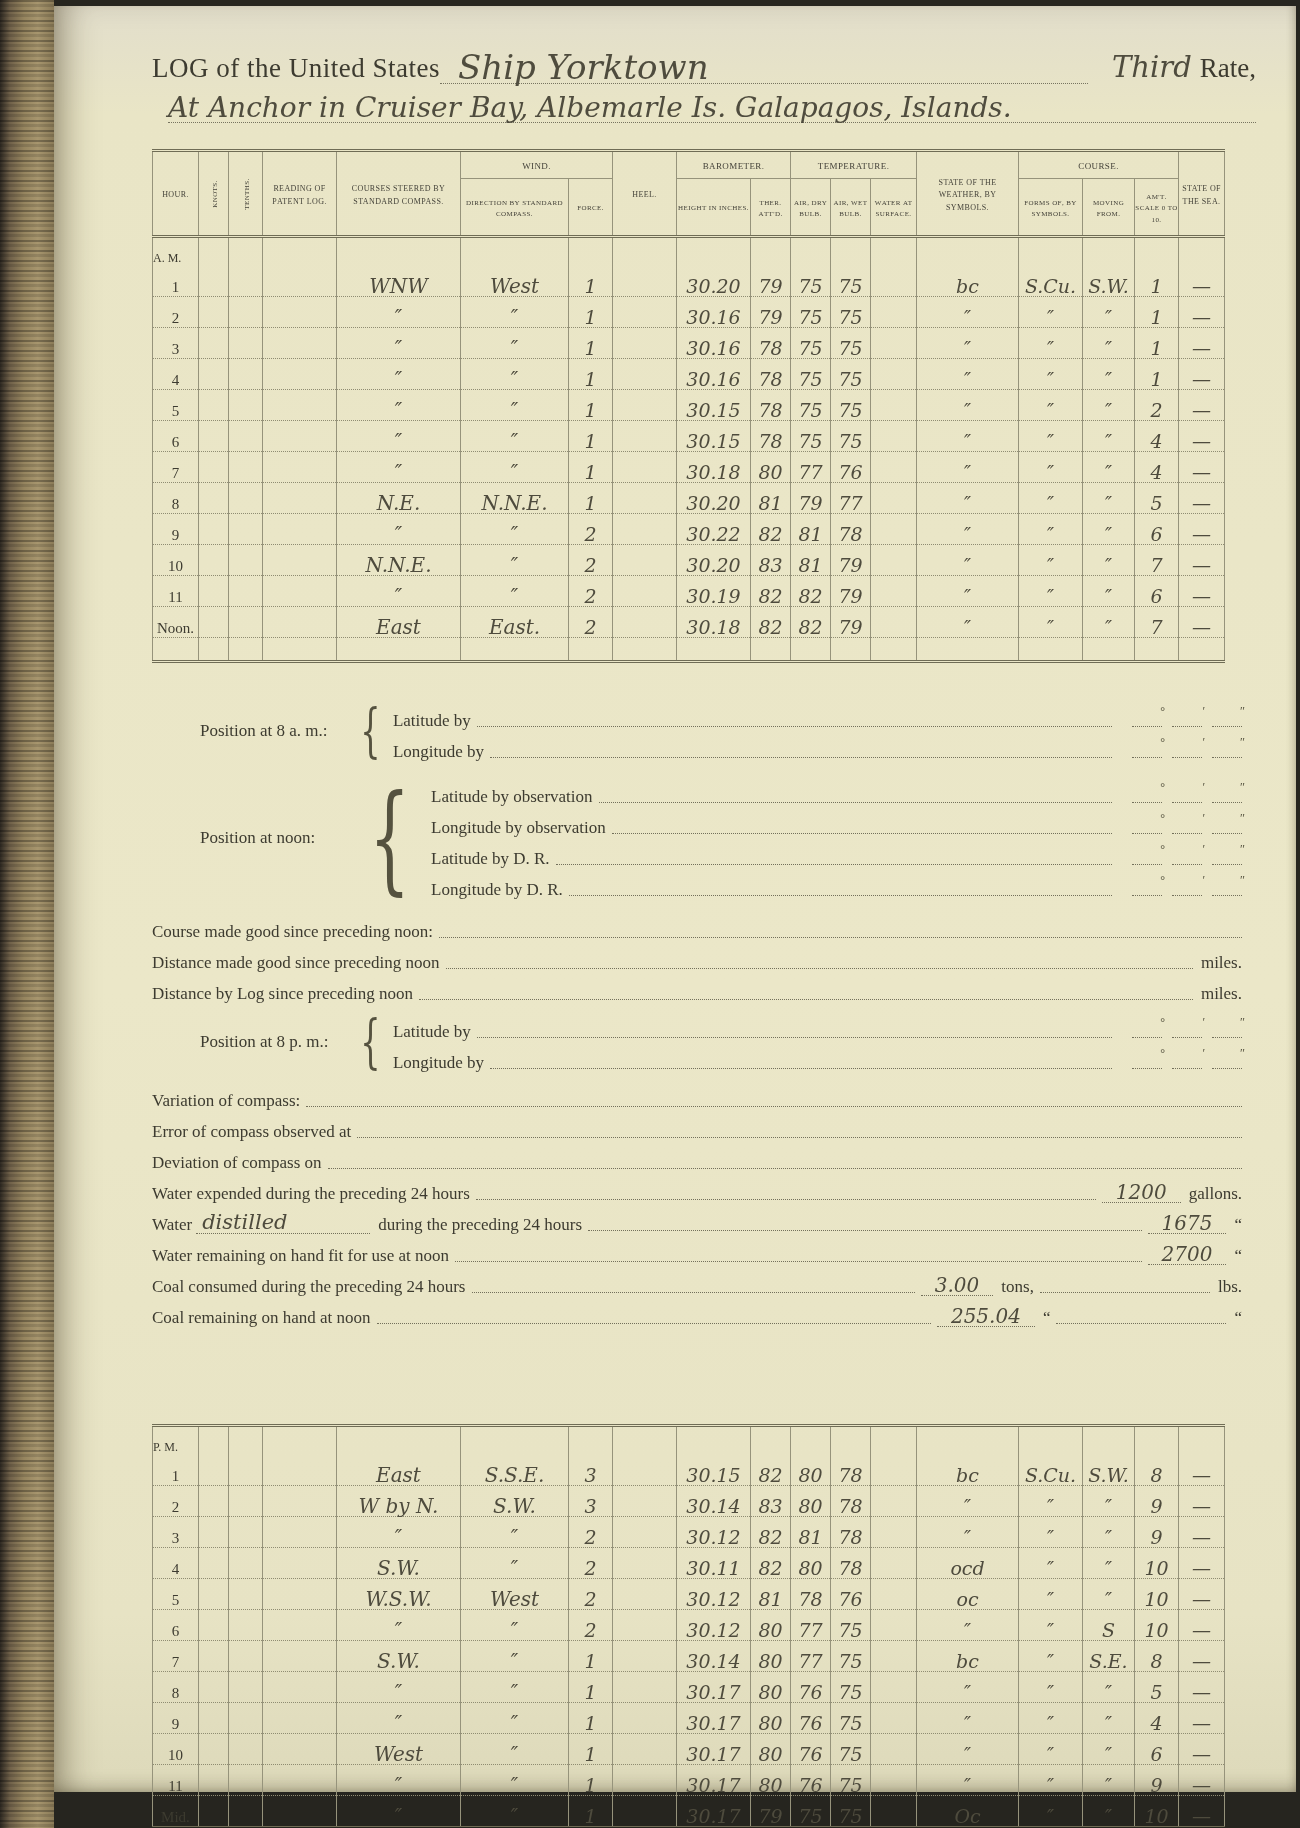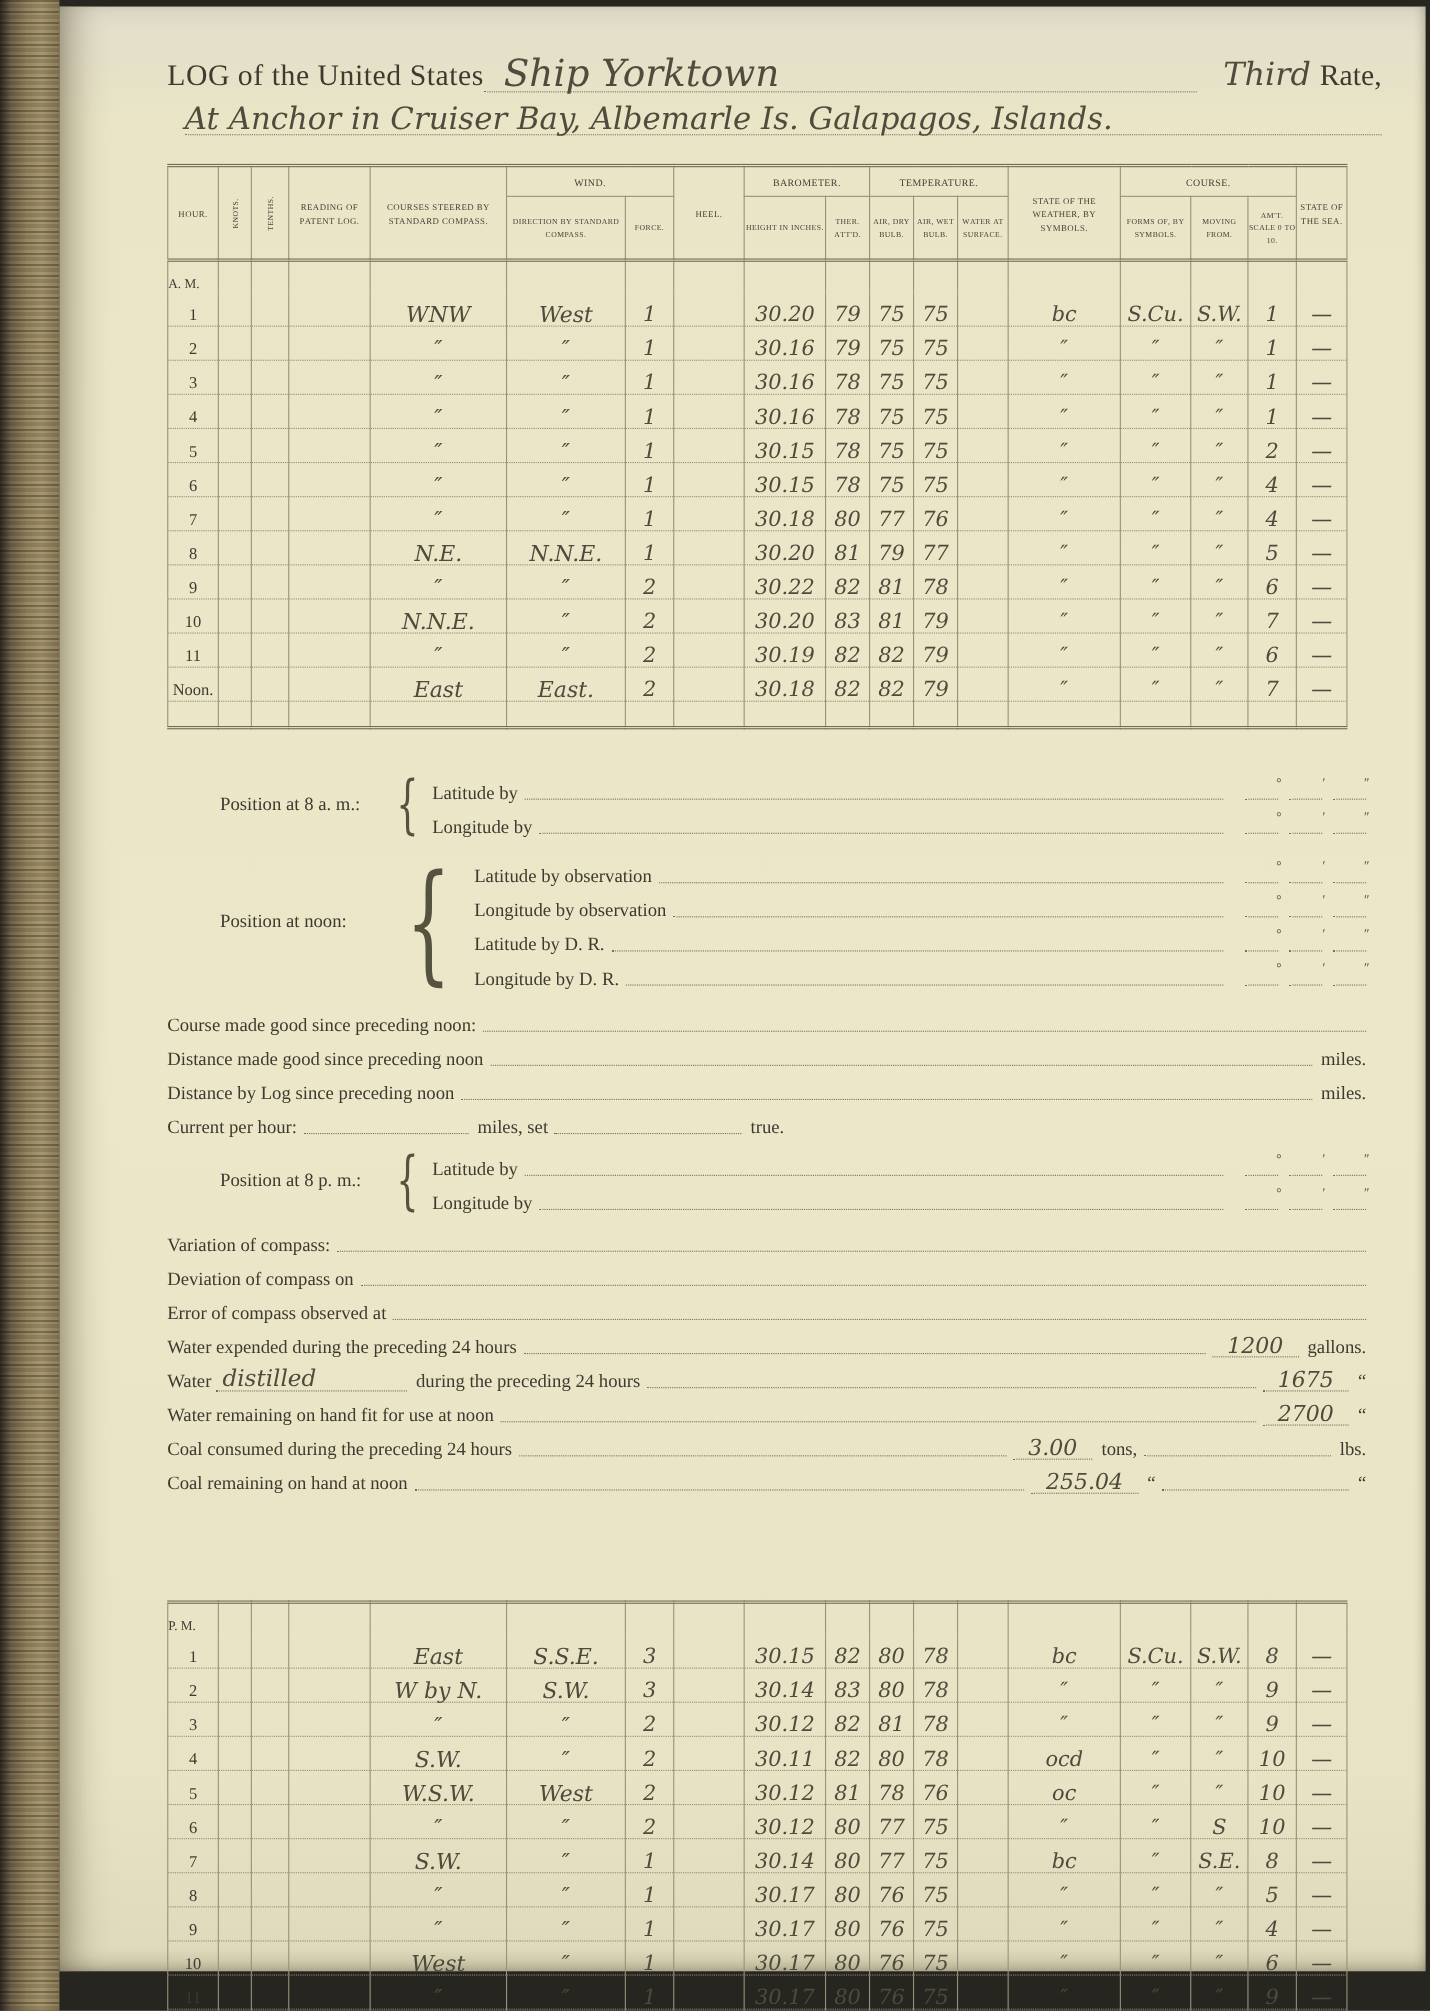--- a/index.html
+++ b/index.html
@@ -552,28 +552,20 @@
       <div class="s-line">
           <span class="s-label">Distance made good since preceding noon</span>
           <span class="leader"></span>
           <span class="unit">miles.</span>
         </div>
       <div class="s-line">
           <span class="s-label">Distance by Log since preceding noon</span>
           <span class="leader"></span>
           <span class="unit">miles.</span>
         </div>
-      <div class="s-line">
-          <span class="s-label">Current per hour:</span>
-          <span class="leader short"></span>
-          <span class="unit">miles, set</span>
-          <span class="leader mid"></span>
-          <span class="unit">true.</span>
-          <span style="flex:1"></span>
-        </div>
 
       <div class="pos-group">
         <div class="pos-label">Position at 8 p. m.:</div>
         <div class="brace b2">{</div>
         <div class="pos-lines">
           <div class="s-line">
               <span class="s-label">Latitude by</span>
               <span class="leader"></span>
               <span class="degs">
                 <span class="deg">
@@ -603,25 +595,25 @@
               </span>
             </div>
         </div>
       </div>
 
       <div class="s-line">
           <span class="s-label">Variation of compass:</span>
           <span class="leader"></span>
         </div>
       <div class="s-line">
+          <span class="s-label">Error of compass observed at</span>
+          <span class="leader"></span>
+        </div>
+      <div class="s-line">
           <span class="s-label">Deviation of compass on</span>
-          <span class="leader"></span>
-        </div>
-      <div class="s-line">
-          <span class="s-label">Error of compass observed at</span>
           <span class="leader"></span>
         </div>
 
       <div class="s-line">
           <span class="s-label">Water expended during the preceding 24 hours</span>
           <span class="leader"></span>
           <span class="value hand">1200</span>
           <span class="unit">gallons.</span>
         </div>
       <div class="s-line">

